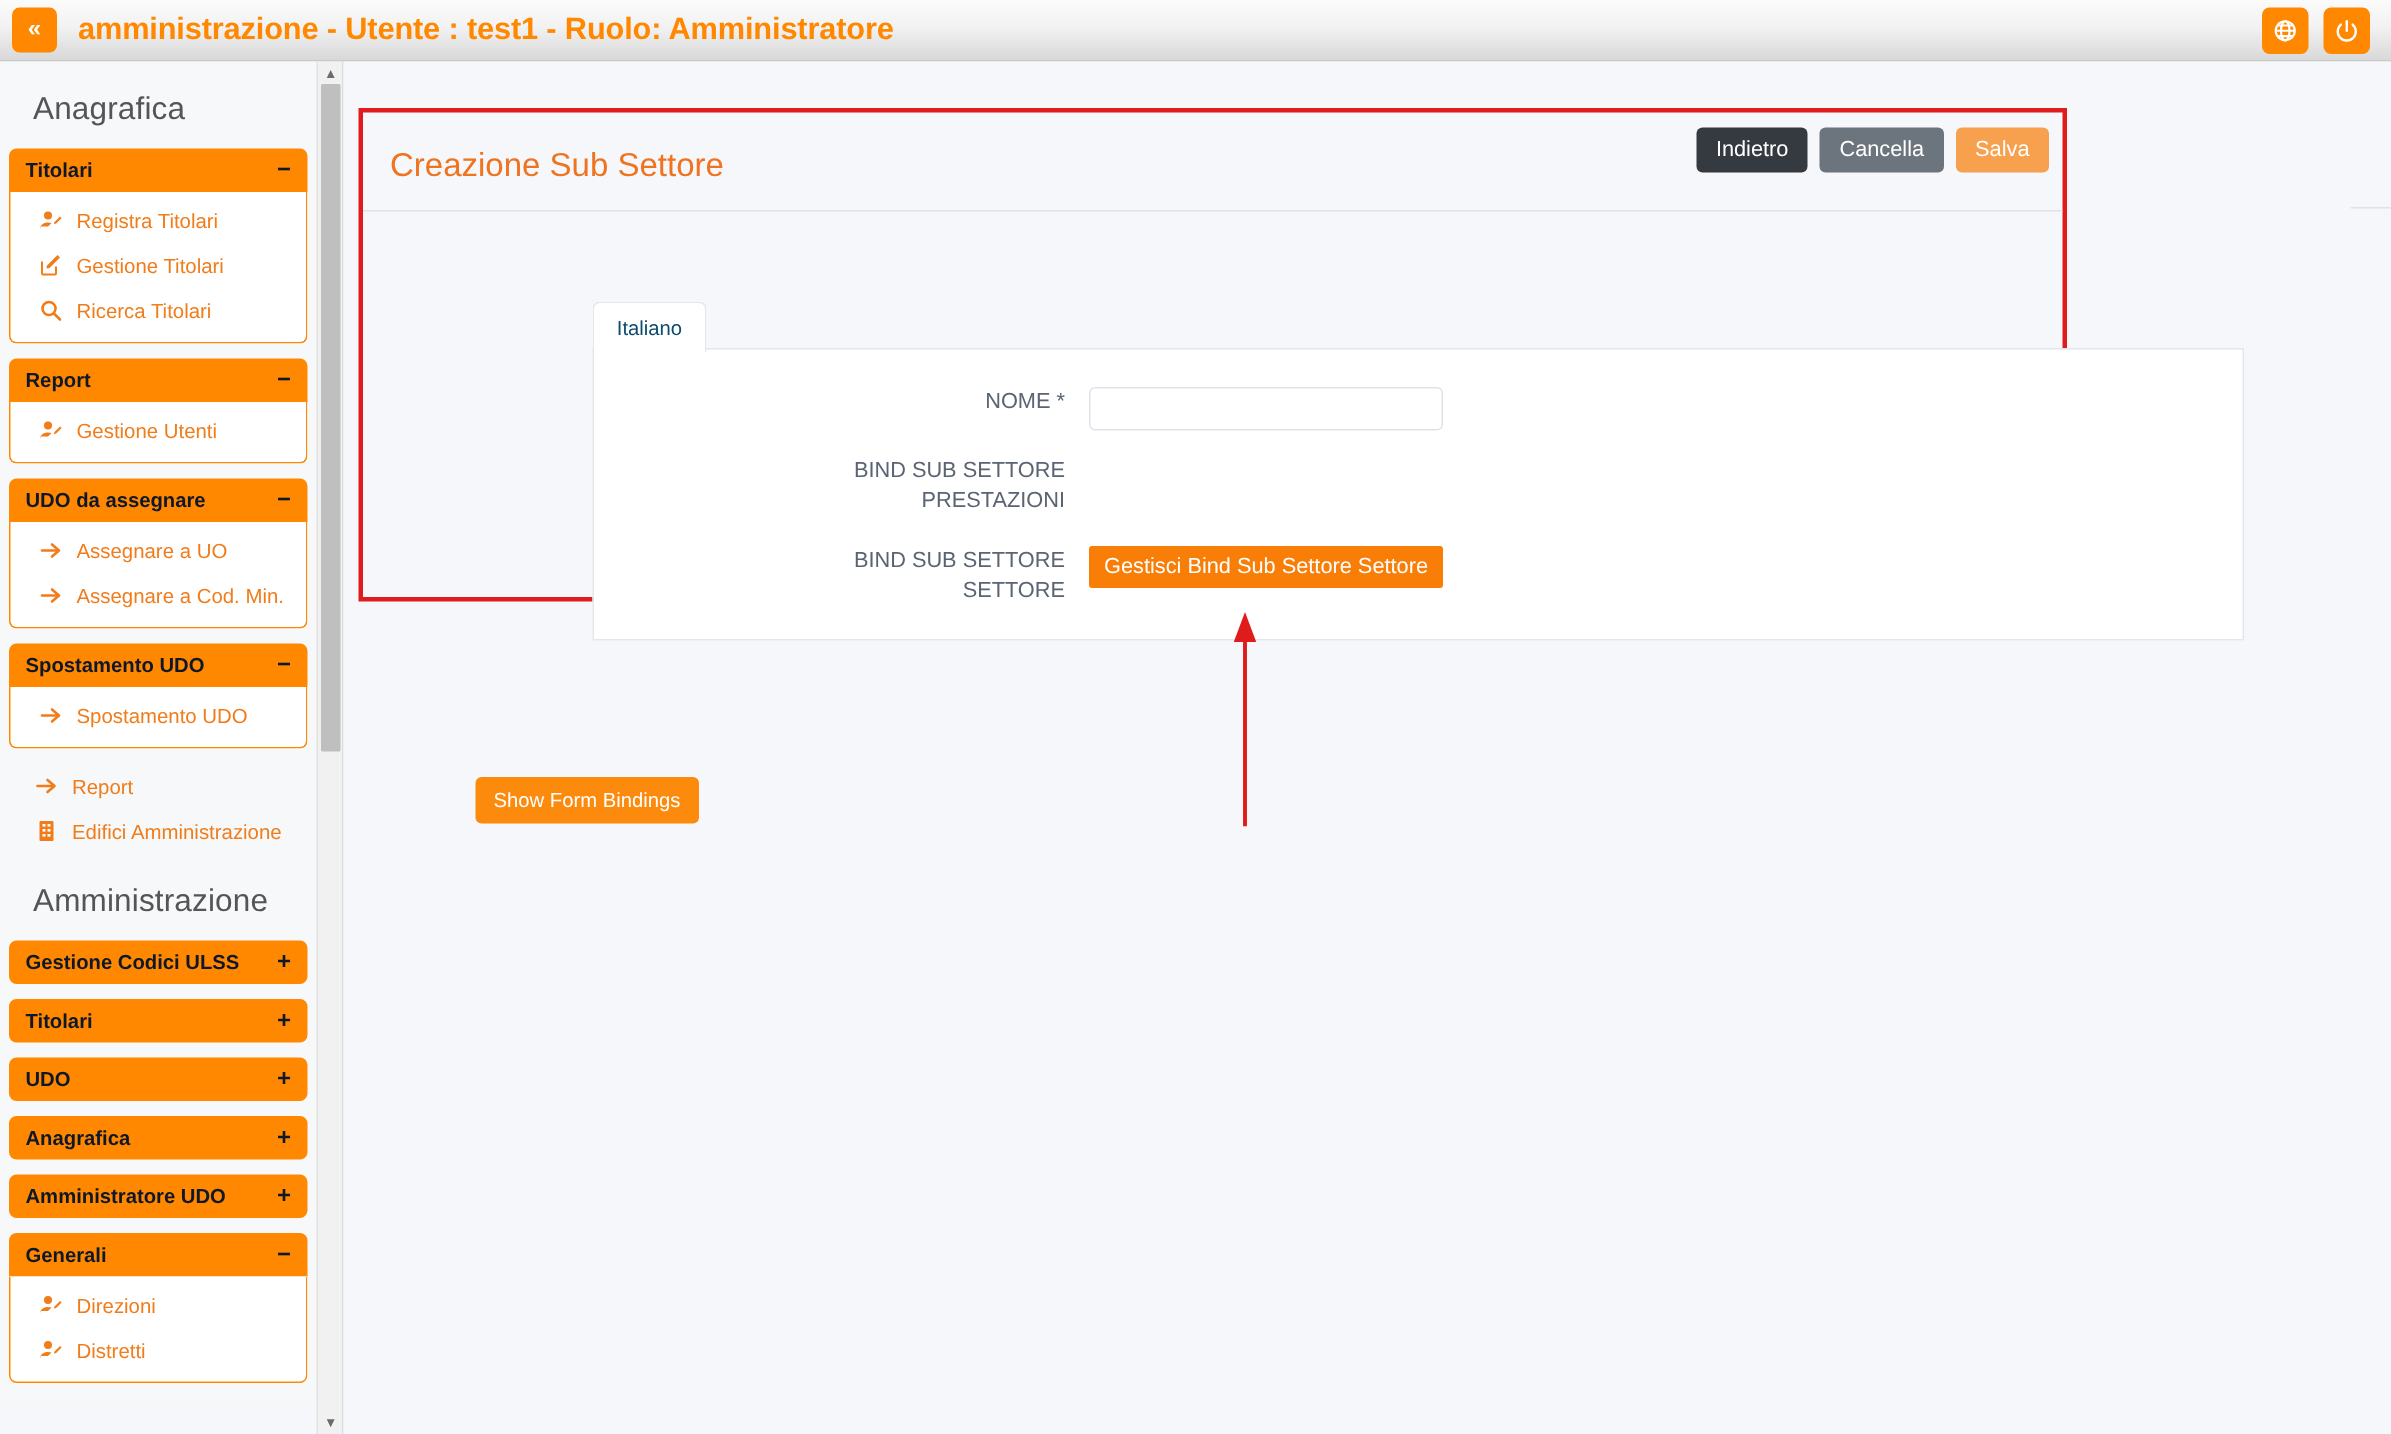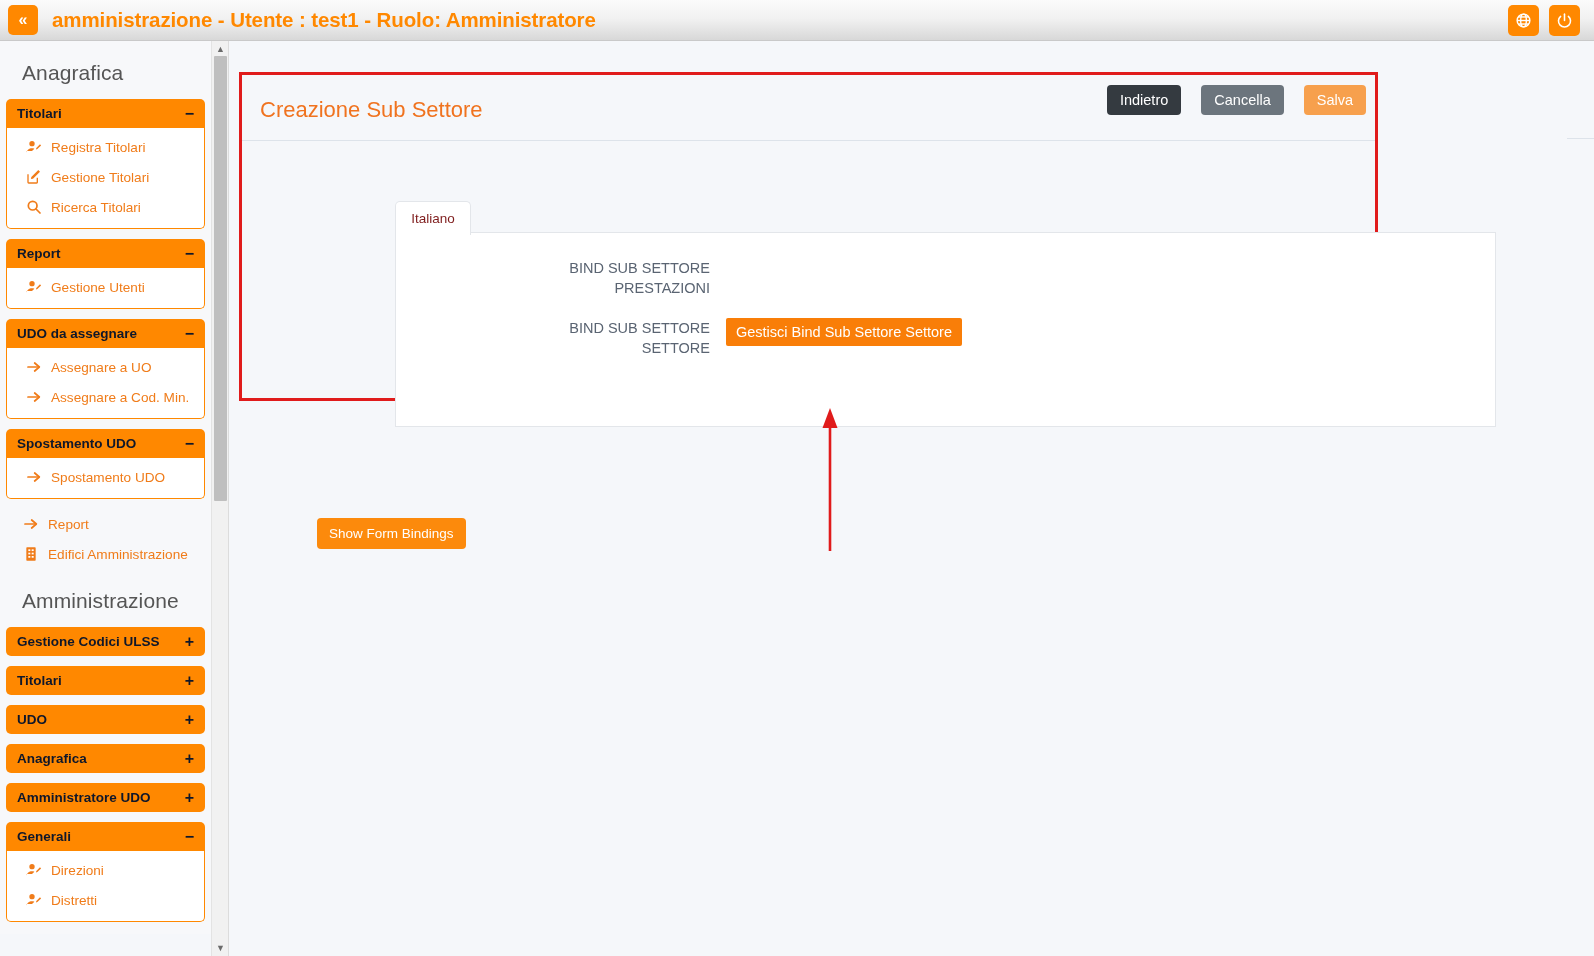--- a/index.html
+++ b/index.html
@@ -99,21 +99,21 @@
   }
   #panel-head {
     position: absolute; left: 0; top: 0; right: 0; height: 66px;
     border-bottom: 1px solid #dde3ea;
   }
   #page-title {
     position: absolute; left: 18px; top: 22px;
     color: #f0731f; font-size: 22px; font-weight: normal; white-space: nowrap;
   }
   #head-actions {
-    position: absolute; right: 9px; top: 10px; display: flex; gap: 20px;
+    position: absolute; right: 9px; top: 10px; display: flex; gap: 8px;
   }
   .act-btn {
     border: none; border-radius: 4px; color: #fff;
     font-size: 14.5px; font-family: "Liberation Sans", sans-serif;
     padding: 7px 13px; cursor: pointer; white-space: nowrap;
   }
   .act-dark { background: #343a40; }
   .act-gray { background: #6c757d; }
   .act-orange { background: #f7a košice; }
   .act-orange { background: #f7a04d; }
@@ -123,21 +123,21 @@
     position: absolute; left: 153px; top: 157px;
     width: 1101px; height: 195px;
     background: #fff; border: 1px solid #e3e6ea;
   }
   #lang-tab {
     position: absolute; left: 153px; top: 126px;
     height: 34px; min-width: 76px;
     background: #fff; border: 1px solid #e3e6ea; border-bottom: none;
     border-radius: 5px 5px 0 0;
     display: flex; align-items: center; justify-content: center;
-    font-size: 13.5px; color: #7f1d1d; padding: 0 14px; z-index: 2;
+    font-size: 13.5px; color: #0c4a6e; padding: 0 14px; z-index: 2;
   }
   #form-rows { position: absolute; left: 0; top: 0; width: 100%; }
   .f-row { display: flex; align-items: flex-start; margin-bottom: 14px; }
   .f-label {
     width: 330px; text-align: right; padding-right: 16px;
     font-size: 14.5px; color: #5a6472; line-height: 20px;
     white-space: pre-line;
   }
   .f-field { flex: 1; }
   #nome-input {
@@ -390,20 +390,24 @@
           <button class="act-btn act-dark">Indietro</button>
           <button class="act-btn act-gray">Cancella</button>
           <button class="act-btn act-orange">Salva</button>
         </div>
     </div>
 
     <div id="lang-tab">Italiano</div>
     <div id="form-card">
       <div id="form-rows">
           <div style="height: 25px;"></div>
+          <div class="f-row" style="margin-bottom: 17px;">
+            <div class="f-label">NOME *</div>
+            <div class="f-field"><input type="text" id="nome-input" placeholder="" value="" style=""></div>
+          </div>
           <div class="f-row" style="margin-bottom: 20px;">
             <div class="f-label">BIND SUB SETTORE
 PRESTAZIONI</div>
           </div>
           <div class="f-row" style="margin-bottom: 20px;">
             <div class="f-label">BIND SUB SETTORE
 SETTORE</div>
             <div class="f-field"><button class="bind-btn">Gestisci Bind Sub Settore Settore</button></div>
           </div>
         </div>

